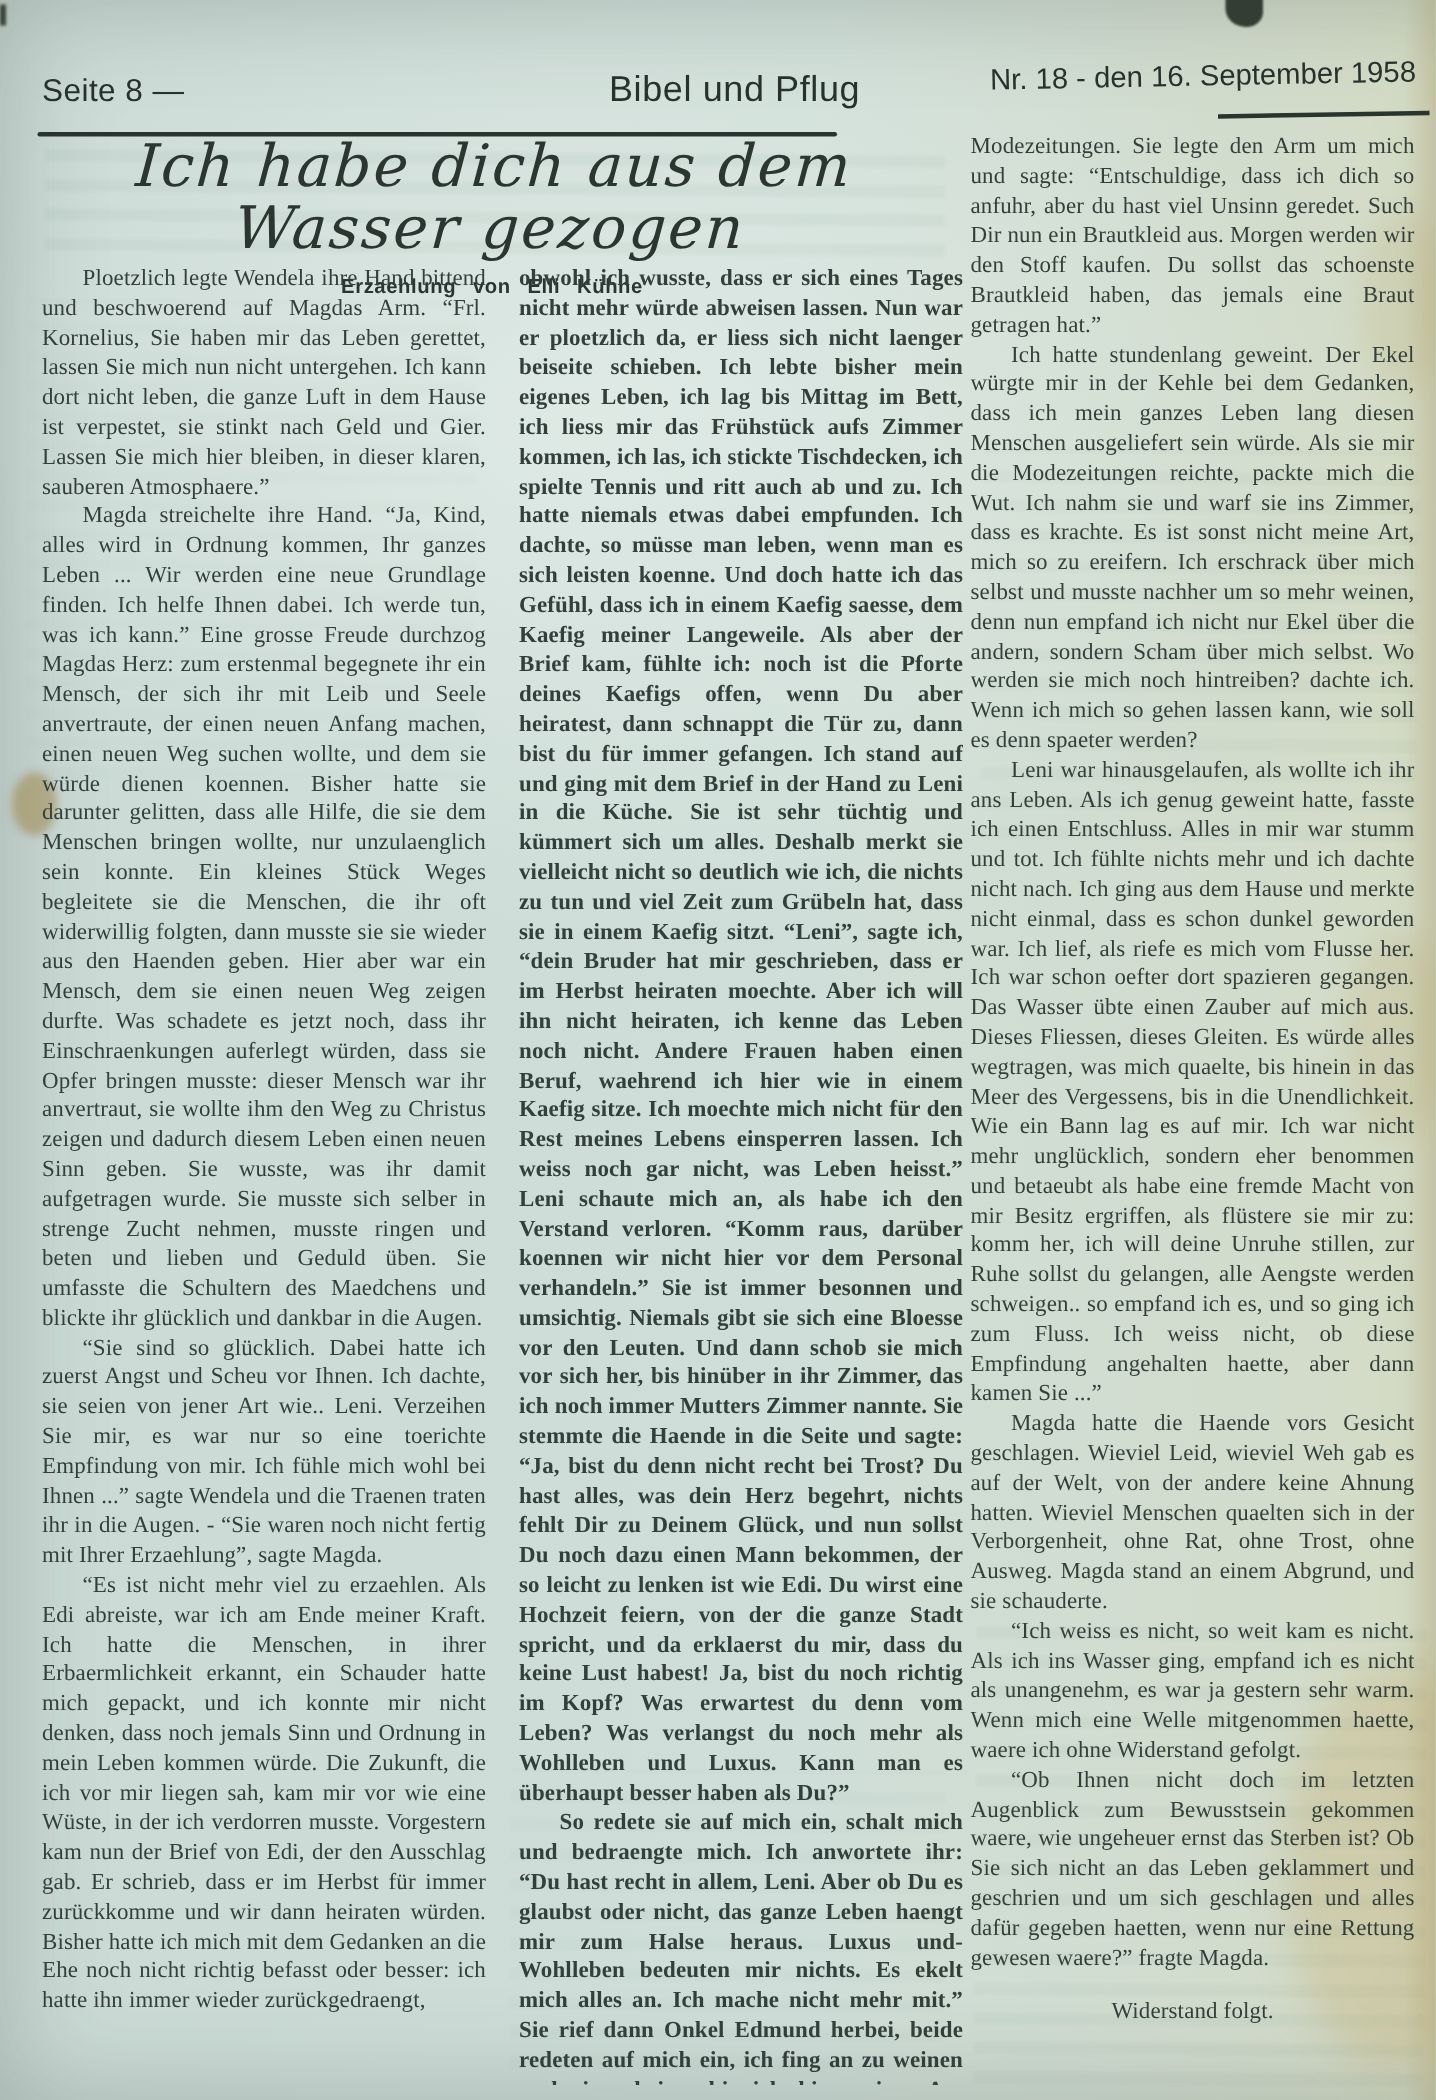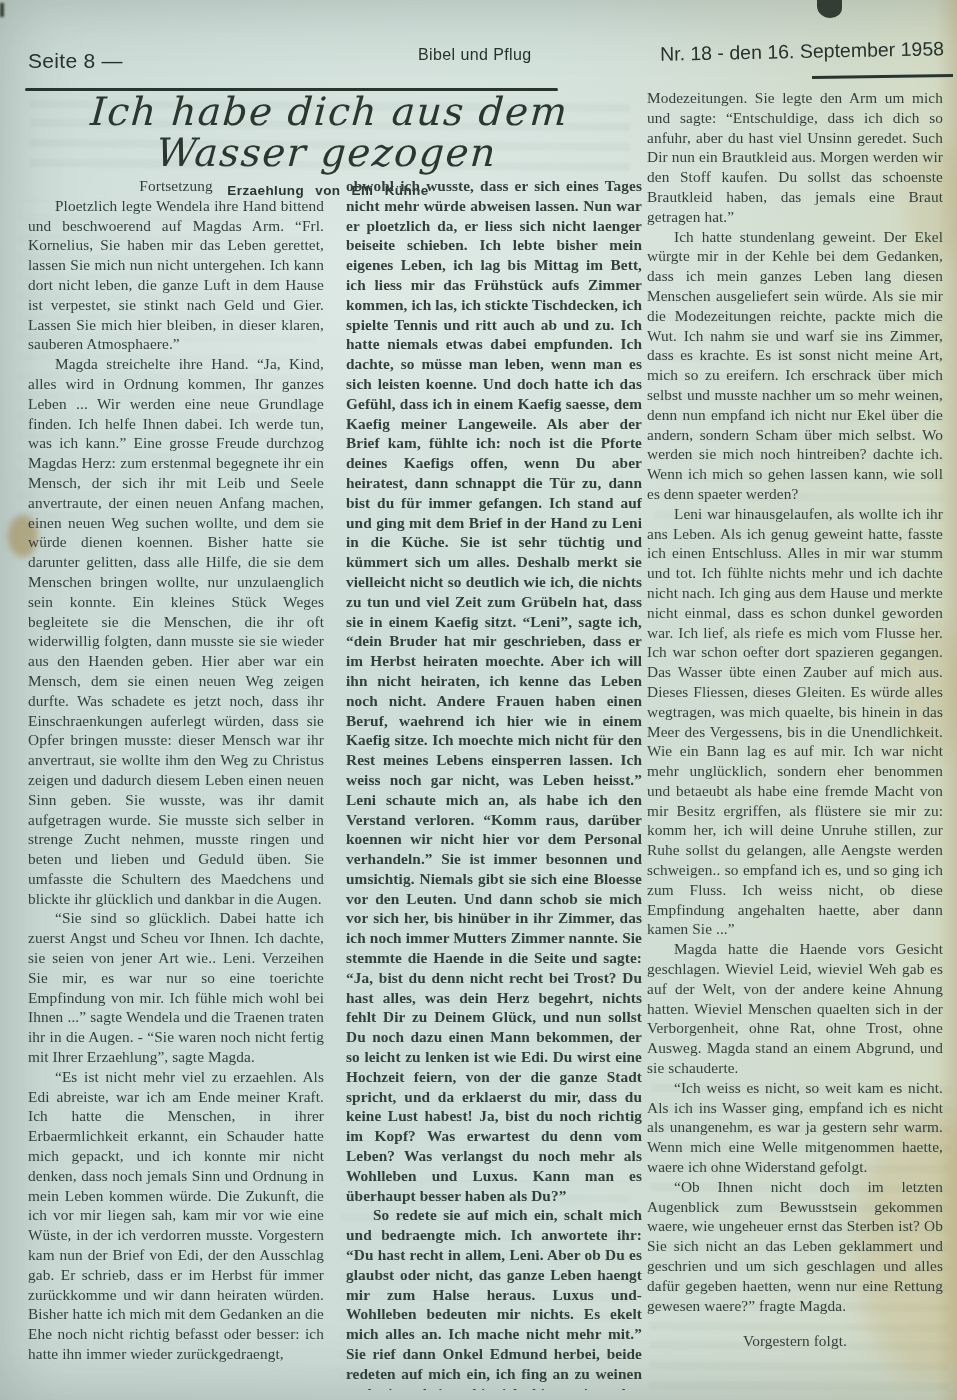--- a/index.html
+++ b/index.html
@@ -30,21 +30,21 @@
   .stain{border-radius:50%;}
   .corner-dark{
     background:#343d33;border-radius:0 0 45% 55%;filter:blur(.6px);
   }
   .edge-band{
     background:linear-gradient(90deg,rgba(168,148,92,0) 0%,rgba(168,148,92,0.28) 100%);
   }
   
   .mh{position:absolute;font-family:"Liberation Sans","DejaVu Sans",sans-serif;color:#27322c;white-space:nowrap;}
   .mh-left{left:28px;top:49px;font-size:21px;letter-spacing:.3px;}
-  .mh-center{left:418px;top:46px;font-size:16px;letter-spacing:.4px;}
+  .mh-center{left:406px;top:46px;font-size:24px;letter-spacing:.4px;}
   .mh-right{left:660px;top:40px;font-size:19.5px;transform:rotate(-1.1deg);}
   .rule{position:absolute;background:#2a342f;}
   .rule-left{left:25px;top:88px;width:533px;height:3px;border-radius:2px;}
   .rule-right{left:812px;top:75px;width:141px;height:2.5px;transform:rotate(-.9deg);}
   
   .title-block{position:absolute;left:25px;top:92px;width:606px;text-align:center;}
   .story-title{
     margin:0;
     font-family:"DejaVu Serif","Liberation Serif",serif;
     font-style:italic;font-weight:normal;
@@ -100,35 +100,34 @@
   <div class="mh mh-right">Nr. 18 - den 16. September 1958</div>
   <div class="rule rule-left"></div>
   <div class="rule rule-right"></div>
 
   <div class="title-block">
     <h1 class="story-title">Ich habe dich aus dem Wasser gezogen</h1>
     <div class="byline">Erzaehlung von Elli Kühne</div>
   </div>
 
   <div class="col col1">
-    <p class="section-heading">Fortsetzung</p>
     <p class="indent">Ploetzlich legte Wendela ihre Hand bittend und beschwoerend auf Magdas Arm. “Frl. Kornelius, Sie haben mir das Leben gerettet, lassen Sie mich nun nicht untergehen. Ich kann dort nicht leben, die ganze Luft in dem Hause ist verpestet, sie stinkt nach Geld und Gier. Lassen Sie mich hier bleiben, in dieser klaren, sauberen Atmosphaere.”</p>
     <p class="indent">Magda streichelte ihre Hand. “Ja, Kind, alles wird in Ordnung kommen, Ihr ganzes Leben ... Wir werden eine neue Grundlage finden. Ich helfe Ihnen dabei. Ich werde tun, was ich kann.” Eine grosse Freude durchzog Magdas Herz: zum erstenmal begegnete ihr ein Mensch, der sich ihr mit Leib und Seele anvertraute, der einen neuen Anfang machen, einen neuen Weg suchen wollte, und dem sie würde dienen koennen. Bisher hatte sie darunter gelitten, dass alle Hilfe, die sie dem Menschen bringen wollte, nur unzulaenglich sein konnte. Ein kleines Stück Weges begleitete sie die Menschen, die ihr oft widerwillig folgten, dann musste sie sie wieder aus den Haenden geben. Hier aber war ein Mensch, dem sie einen neuen Weg zeigen durfte. Was schadete es jetzt noch, dass ihr Einschraenkungen auferlegt würden, dass sie Opfer bringen musste: dieser Mensch war ihr anvertraut, sie wollte ihm den Weg zu Christus zeigen und dadurch diesem Leben einen neuen Sinn geben. Sie wusste, was ihr damit aufgetragen wurde. Sie musste sich selber in strenge Zucht nehmen, musste ringen und beten und lieben und Geduld üben. Sie umfasste die Schultern des Maedchens und blickte ihr glücklich und dankbar in die Augen.</p>
     <p class="indent">“Sie sind so glücklich. Dabei hatte ich zuerst Angst und Scheu vor Ihnen. Ich dachte, sie seien von jener Art wie.. Leni. Verzeihen Sie mir, es war nur so eine toerichte Empfindung von mir. Ich fühle mich wohl bei Ihnen ...” sagte Wendela und die Traenen traten ihr in die Augen. - “Sie waren noch nicht fertig mit Ihrer Erzaehlung”, sagte Magda.</p>
     <p class="indent">“Es ist nicht mehr viel zu erzaehlen. Als Edi abreiste, war ich am Ende meiner Kraft. Ich hatte die Menschen, in ihrer Erbaermlichkeit erkannt, ein Schauder hatte mich gepackt, und ich konnte mir nicht denken, dass noch jemals Sinn und Ordnung in mein Leben kommen würde. Die Zukunft, die ich vor mir liegen sah, kam mir vor wie eine Wüste, in der ich verdorren musste. Vorgestern kam nun der Brief von Edi, der den Ausschlag gab. Er schrieb, dass er im Herbst für immer zurückkomme und wir dann heiraten würden. Bisher hatte ich mich mit dem Gedanken an die Ehe noch nicht richtig befasst oder besser: ich hatte ihn immer wieder zurückgedraengt,</p>
   </div>
 
   <div class="col col2">
     <p>obwohl ich wusste, dass er sich eines Tages nicht mehr würde abweisen lassen. Nun war er ploetzlich da, er liess sich nicht laenger beiseite schieben. Ich lebte bisher mein eigenes Leben, ich lag bis Mittag im Bett, ich liess mir das Frühstück aufs Zimmer kommen, ich las, ich stickte Tischdecken, ich spielte Tennis und ritt auch ab und zu. Ich hatte niemals etwas dabei empfunden. Ich dachte, so müsse man leben, wenn man es sich leisten koenne. Und doch hatte ich das Gefühl, dass ich in einem Kaefig saesse, dem Kaefig meiner Langeweile. Als aber der Brief kam, fühlte ich: noch ist die Pforte deines Kaefigs offen, wenn Du aber heiratest, dann schnappt die Tür zu, dann bist du für immer gefangen. Ich stand auf und ging mit dem Brief in der Hand zu Leni in die Küche. Sie ist sehr tüchtig und kümmert sich um alles. Deshalb merkt sie vielleicht nicht so deutlich wie ich, die nichts zu tun und viel Zeit zum Grübeln hat, dass sie in einem Kaefig sitzt. “Leni”, sagte ich, “dein Bruder hat mir geschrieben, dass er im Herbst heiraten moechte. Aber ich will ihn nicht heiraten, ich kenne das Leben noch nicht. Andere Frauen haben einen Beruf, waehrend ich hier wie in einem Kaefig sitze. Ich moechte mich nicht für den Rest meines Lebens einsperren lassen. Ich weiss noch gar nicht, was Leben heisst.” Leni schaute mich an, als habe ich den Verstand verloren. “Komm raus, darüber koennen wir nicht hier vor dem Personal verhandeln.” Sie ist immer besonnen und umsichtig. Niemals gibt sie sich eine Bloesse vor den Leuten. Und dann schob sie mich vor sich her, bis hinüber in ihr Zimmer, das ich noch immer Mutters Zimmer nannte. Sie stemmte die Haende in die Seite und sagte: “Ja, bist du denn nicht recht bei Trost? Du hast alles, was dein Herz begehrt, nichts fehlt Dir zu Deinem Glück, und nun sollst Du noch dazu einen Mann bekommen, der so leicht zu lenken ist wie Edi. Du wirst eine Hochzeit feiern, von der die ganze Stadt spricht, und da erklaerst du mir, dass du keine Lust habest! Ja, bist du noch richtig im Kopf? Was erwartest du denn vom Leben? Was verlangst du noch mehr als Wohlleben und Luxus. Kann man es überhaupt besser haben als Du?”</p>
     <p class="indent">So redete sie auf mich ein, schalt mich und bedraengte mich. Ich anwortete ihr: “Du hast recht in allem, Leni. Aber ob Du es glaubst oder nicht, das ganze Leben haengt mir zum Halse heraus. Luxus und-Wohlleben bedeuten mir nichts. Es ekelt mich alles an. Ich mache nicht mehr mit.” Sie rief dann Onkel Edmund herbei, beide redeten auf mich ein, ich fing an zu weinen und sie schrien, bis ich hinausging. Am Nachmittag kam Leni herein und brachte einen Packen</p>
   </div>
 
   <div class="col col3">
     <p>Modezeitungen. Sie legte den Arm um mich und sagte: “Entschuldige, dass ich dich so anfuhr, aber du hast viel Unsinn geredet. Such Dir nun ein Brautkleid aus. Morgen werden wir den Stoff kaufen. Du sollst das schoenste Brautkleid haben, das jemals eine Braut getragen hat.”</p>
     <p class="indent">Ich hatte stundenlang geweint. Der Ekel würgte mir in der Kehle bei dem Gedanken, dass ich mein ganzes Leben lang diesen Menschen ausgeliefert sein würde. Als sie mir die Modezeitungen reichte, packte mich die Wut. Ich nahm sie und warf sie ins Zimmer, dass es krachte. Es ist sonst nicht meine Art, mich so zu ereifern. Ich erschrack über mich selbst und musste nachher um so mehr weinen, denn nun empfand ich nicht nur Ekel über die andern, sondern Scham über mich selbst. Wo werden sie mich noch hintreiben? dachte ich. Wenn ich mich so gehen lassen kann, wie soll es denn spaeter werden?</p>
     <p class="indent">Leni war hinausgelaufen, als wollte ich ihr ans Leben. Als ich genug geweint hatte, fasste ich einen Entschluss. Alles in mir war stumm und tot. Ich fühlte nichts mehr und ich dachte nicht nach. Ich ging aus dem Hause und merkte nicht einmal, dass es schon dunkel geworden war. Ich lief, als riefe es mich vom Flusse her. Ich war schon oefter dort spazieren gegangen. Das Wasser übte einen Zauber auf mich aus. Dieses Fliessen, dieses Gleiten. Es würde alles wegtragen, was mich quaelte, bis hinein in das Meer des Vergessens, bis in die Unendlichkeit. Wie ein Bann lag es auf mir. Ich war nicht mehr unglücklich, sondern eher benommen und betaeubt als habe eine fremde Macht von mir Besitz ergriffen, als flüstere sie mir zu: komm her, ich will deine Unruhe stillen, zur Ruhe sollst du gelangen, alle Aengste werden schweigen.. so empfand ich es, und so ging ich zum Fluss. Ich weiss nicht, ob diese Empfindung angehalten haette, aber dann kamen Sie ...”</p>
     <p class="indent">Magda hatte die Haende vors Gesicht geschlagen. Wieviel Leid, wieviel Weh gab es auf der Welt, von der andere keine Ahnung hatten. Wieviel Menschen quaelten sich in der Verborgenheit, ohne Rat, ohne Trost, ohne Ausweg. Magda stand an einem Abgrund, und sie schauderte.</p>
     <p class="indent">“Ich weiss es nicht, so weit kam es nicht. Als ich ins Wasser ging, empfand ich es nicht als unangenehm, es war ja gestern sehr warm. Wenn mich eine Welle mitgenommen haette, waere ich ohne Widerstand gefolgt.</p>
     <p class="indent">“Ob Ihnen nicht doch im letzten Augenblick zum Bewusstsein gekommen waere, wie ungeheuer ernst das Sterben ist? Ob Sie sich nicht an das Leben geklammert und geschrien und um sich geschlagen und alles dafür gegeben haetten, wenn nur eine Rettung gewesen waere?” fragte Magda.</p>
-    <div class="footer-line">Vorgestern folgt.</div>
+    <div class="footer-line">Widerstand folgt.</div>
   </div>
 
 </div>
 
 </body></html>

